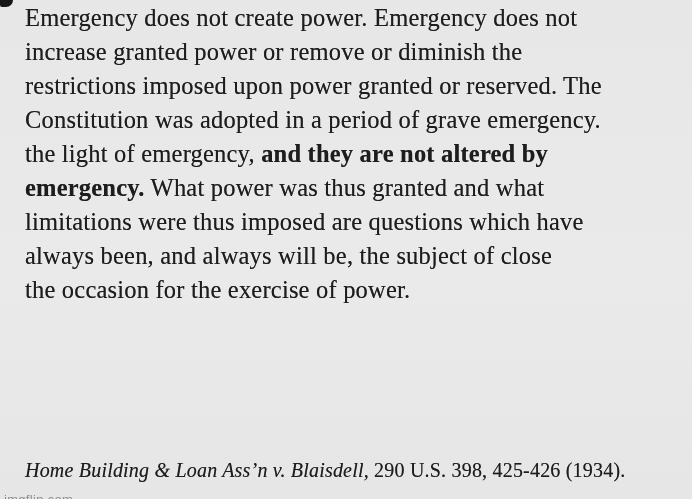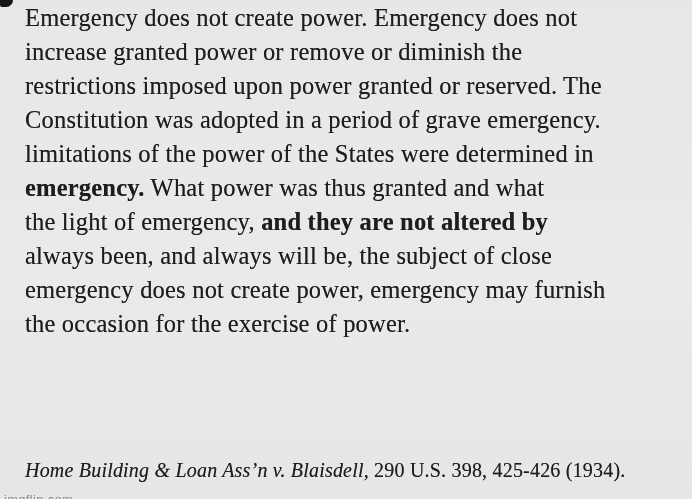--- a/index.html
+++ b/index.html
@@ -56,25 +56,24 @@
 <body>
 
 <div class="page">
   <div class="corner-mark"></div>
 
   <div class="quote">
       <div class="line"><span>Emergency does not create power. Emergency does not</span></div>
       <div class="line"><span>increase granted power or remove or diminish the</span></div>
       <div class="line"><span>restrictions imposed upon power granted or reserved. The</span></div>
       <div class="line"><span>Constitution was adopted in a period of grave emergency.</span></div>
-      <div class="line"><span>limitations of the power of the States were determined in</span></div>
+      <div class="line"><span>the light of emergency, </span><span class="bold">and they are not altered by</span></div>
       <div class="line"><span class="bold">emergency.</span><span> What power was thus granted and what</span></div>
-      <div class="line"><span>the light of emergency, </span><span class="bold">and they are not altered by</span></div>
+      <div class="line"><span>limitations were thus imposed are questions which have</span></div>
       <div class="line"><span>always been, and always will be, the subject of close</span></div>
-      <div class="line"><span>emergency does not create power, emergency may furnish</span></div>
       <div class="line"><span>the occasion for the exercise of power.</span></div>
     </div>
 
   <div class="citation">
     <span class="cite-case">Home Building &amp; Loan Ass’n v. Blaisdell, </span><span class="cite-reporter">290 U.S. 398, 425-426 (1934).</span>
   </div>
 
   <div class="watermark">imgflip.com</div>
 </div>
 

